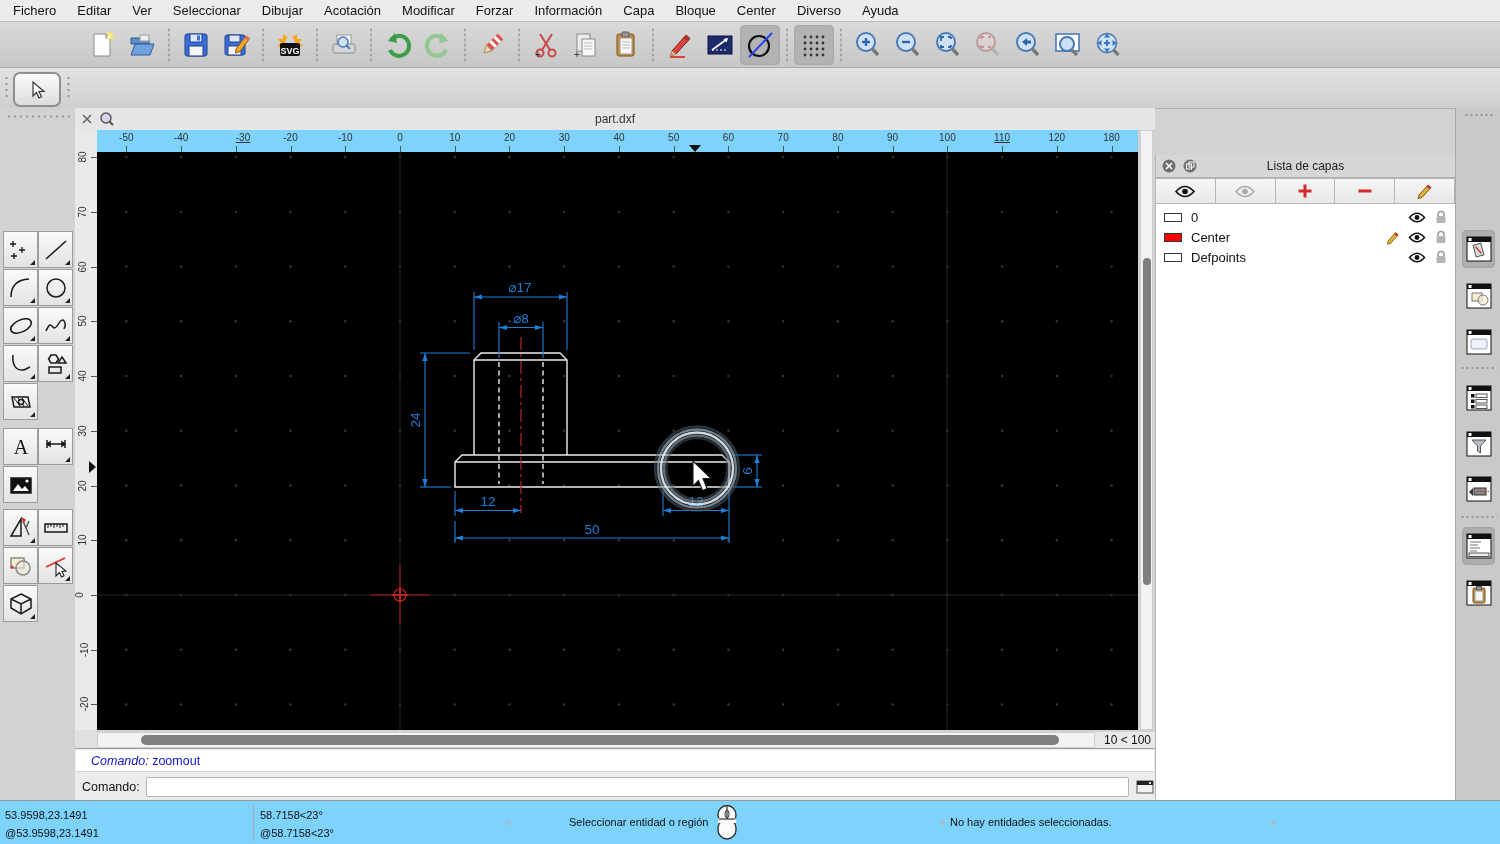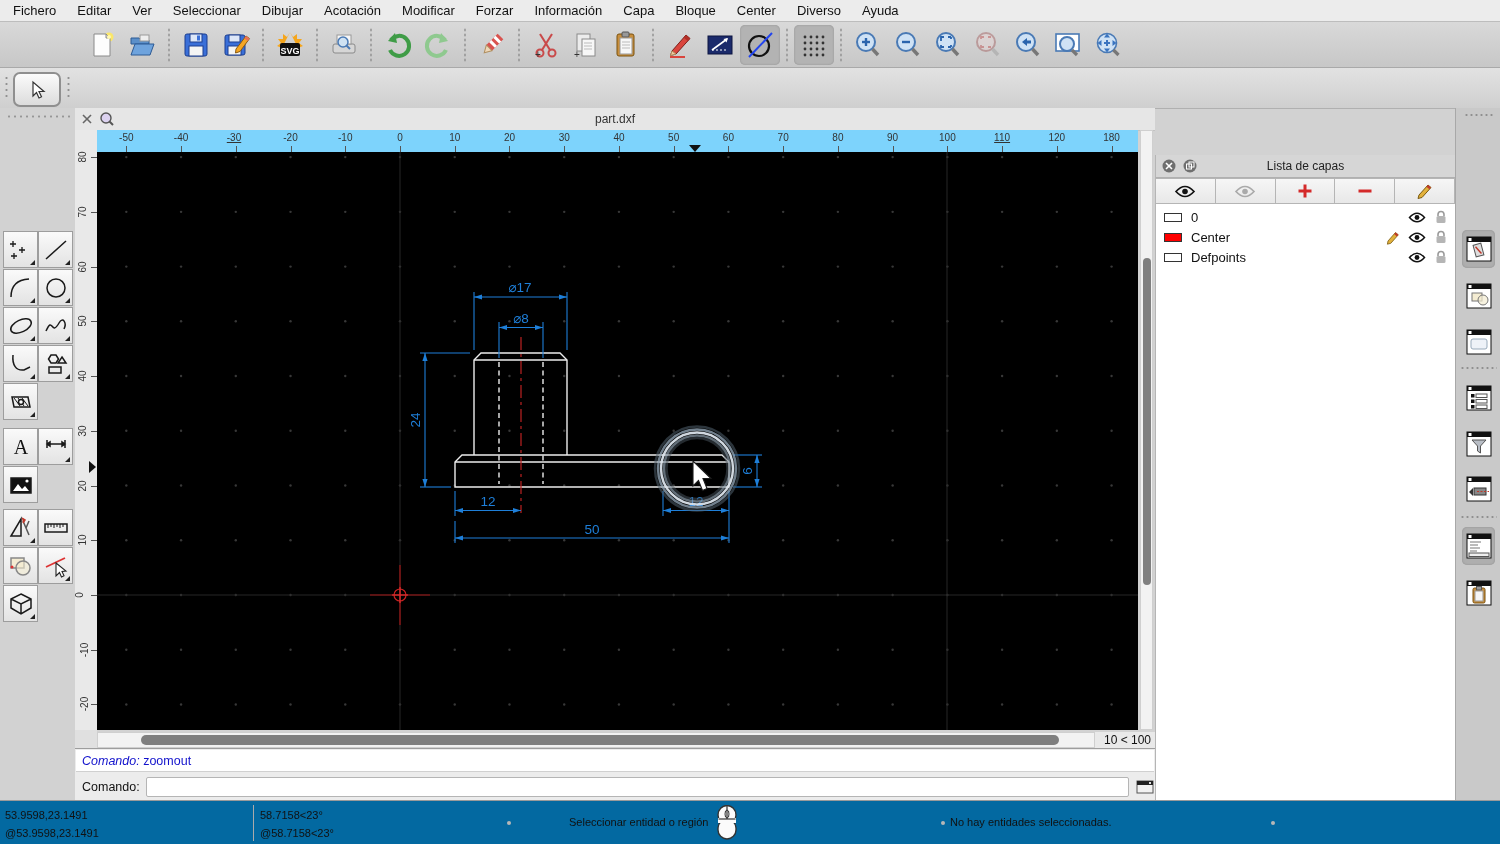--- a/index.html
+++ b/index.html
@@ -51,21 +51,21 @@
   #vscroll{position:absolute;left:1140px;top:130px;width:13px;height:600px;background:#f2f2f2;border:1px solid #cfcfcf;box-sizing:border-box;}
   #vthumb{position:absolute;left:1.5px;top:127px;width:8px;height:327px;background:#7f7f7f;border-radius:5px;}
   #hscroll{position:absolute;left:97px;top:732px;width:998px;height:16px;background:#f2f2f2;border:1px solid #cfcfcf;box-sizing:border-box;}
   #hthumb{position:absolute;left:43px;top:2px;width:918px;height:10px;background:#7f7f7f;border-radius:5px;}
   #zoomind{position:absolute;left:1095px;top:732px;width:60px;height:16px;background:#e9e9e9;
     font-size:12px;color:#111;text-align:right;line-height:16px;padding-right:4px;box-sizing:border-box;}
   #canvasbottom{position:absolute;left:75px;top:730px;width:22px;height:18px;background:#e0e0e0;}
   
   #cmddock{position:absolute;left:75px;top:748px;width:1080px;height:52px;background:#ececec;border-top:1px solid #9d9d9d;box-sizing:border-box;}
   #cmdhist{position:absolute;left:1px;top:1px;width:1078px;height:22px;background:#fff;border-bottom:1px solid #d0d0d0;
-    font-size:12.5px;line-height:22px;padding-left:6px;box-sizing:border-box;color:#1212cc;}
+    font-size:12.5px;line-height:22px;padding-left:15px;box-sizing:border-box;color:#1212cc;}
   #cmdhist .it{font-style:italic;}
   #cmdrow{position:absolute;left:0px;top:24px;width:1080px;height:28px;display:flex;align-items:center;}
   #cmdlabel{font-size:12.5px;color:#111;margin-left:7px;margin-right:6px;}
   #cmdinput{width:975px;height:18px;border:1px solid #b5b5b5;border-radius:2px;background:#fff;font-size:12px;outline:none;padding:0 4px;}
   #cmdwinbtn{width:20px;height:16px;margin-left:6px;display:flex;align-items:center;justify-content:center;}
   
   #layerpanel{position:absolute;left:1155px;top:108px;width:300px;height:692px;background:#fff;border-left:1px solid #b5b5b5;box-sizing:border-box;margin-top:47px;}
   #lp-title{position:absolute;left:0;top:0;width:100%;height:23px;background:#d6d6d6;border-bottom:1px solid #b0b0b0;box-sizing:border-box;}
   #lp-title .t{display:block;text-align:center;font-size:12px;color:#222;line-height:22px;}
   #lp-tools{position:absolute;left:0;top:23px;width:100%;height:26px;display:flex;}
@@ -76,21 +76,21 @@
   .lsw{width:18px;height:9px;border:1px solid #333;box-sizing:border-box;margin-right:9px;flex:none;}
   .lname{font-size:13px;color:#111;flex:1;}
   .lic{width:20px;display:flex;justify-content:center;margin-right:4px;flex:none;}
   
   #dockstrip{position:absolute;left:1455px;top:108px;width:45px;height:692px;background:#c9c9c9;border-left:1px solid #a8a8a8;box-sizing:border-box;}
   .dock-ic{position:absolute;left:6px;width:33px;height:38px;display:flex;align-items:center;justify-content:center;}
   .dock-ic.pressed{background:#aeaeae;border-radius:5px;box-shadow:inset 0 0 2px #8a8a8a;}
   .dock-sep{position:absolute;left:4px;width:37px;height:4px;background-image:radial-gradient(circle,#8f8f8f 1px,transparent 1.2px);background-size:5px 4px;}
   #ds-handle{position:absolute;left:8px;top:5px;width:30px;height:4px;background-image:radial-gradient(circle,#8f8f8f 1px,transparent 1.2px);background-size:5px 4px;}
   
-  #statusbar{position:absolute;left:0;top:800px;width:1500px;height:44px;background:#0369a1;border-top:1px solid #9a9a9a;box-sizing:border-box;font-size:11px;color:#111;text-decoration:underline;}
+  #statusbar{position:absolute;left:0;top:800px;width:1500px;height:44px;background:#7dd3fc;border-top:1px solid #9a9a9a;box-sizing:border-box;font-size:11px;color:#111;text-decoration:underline;}
   .sb-dot{position:absolute;width:4px;height:4px;border-radius:2px;background:#b7b7b7;top:20px;}
   #sb-div{position:absolute;left:253px;top:4px;width:1px;height:36px;background:#aaa;}
 </style>
 </head>
 <body>
 
 <div id="menubar">
     <span class="mitem">Fichero</span>
     <span class="mitem">Editar</span>
     <span class="mitem">Ver</span>
@@ -466,21 +466,21 @@
   <span id="tabtitle">part.dxf</span>
 </div>
 
 <div id="rulercorner"></div>
 <div id="hruler">
     <div id="hptr" style="left:598px;"></div>
     <span class="hlab" style="left: 29.315px;">-50</span>
     <span class="htick" style="left: 29.315px;"></span>
     <span class="hlab" style="left: 84.052px;">-40</span>
     <span class="htick" style="left: 84.052px;"></span>
-    <span class="hlab" style="left: 137px; text-decoration: underline;">-30</span>
+    <span class="hlab" style="left: 146px; text-decoration: underline;">-30</span>
     <span class="htick" style="left: 138.789px;"></span>
     <span class="hlab" style="left: 193.526px;">-20</span>
     <span class="htick" style="left: 193.526px;"></span>
     <span class="hlab" style="left: 248.263px;">-10</span>
     <span class="htick" style="left: 248.263px;"></span>
     <span class="hlab" style="left: 303px;">0</span>
     <span class="htick" style="left: 303px;"></span>
     <span class="hlab" style="left: 357.737px;">10</span>
     <span class="htick" style="left: 357.737px;"></span>
     <span class="hlab" style="left: 412.474px;">20</span>

